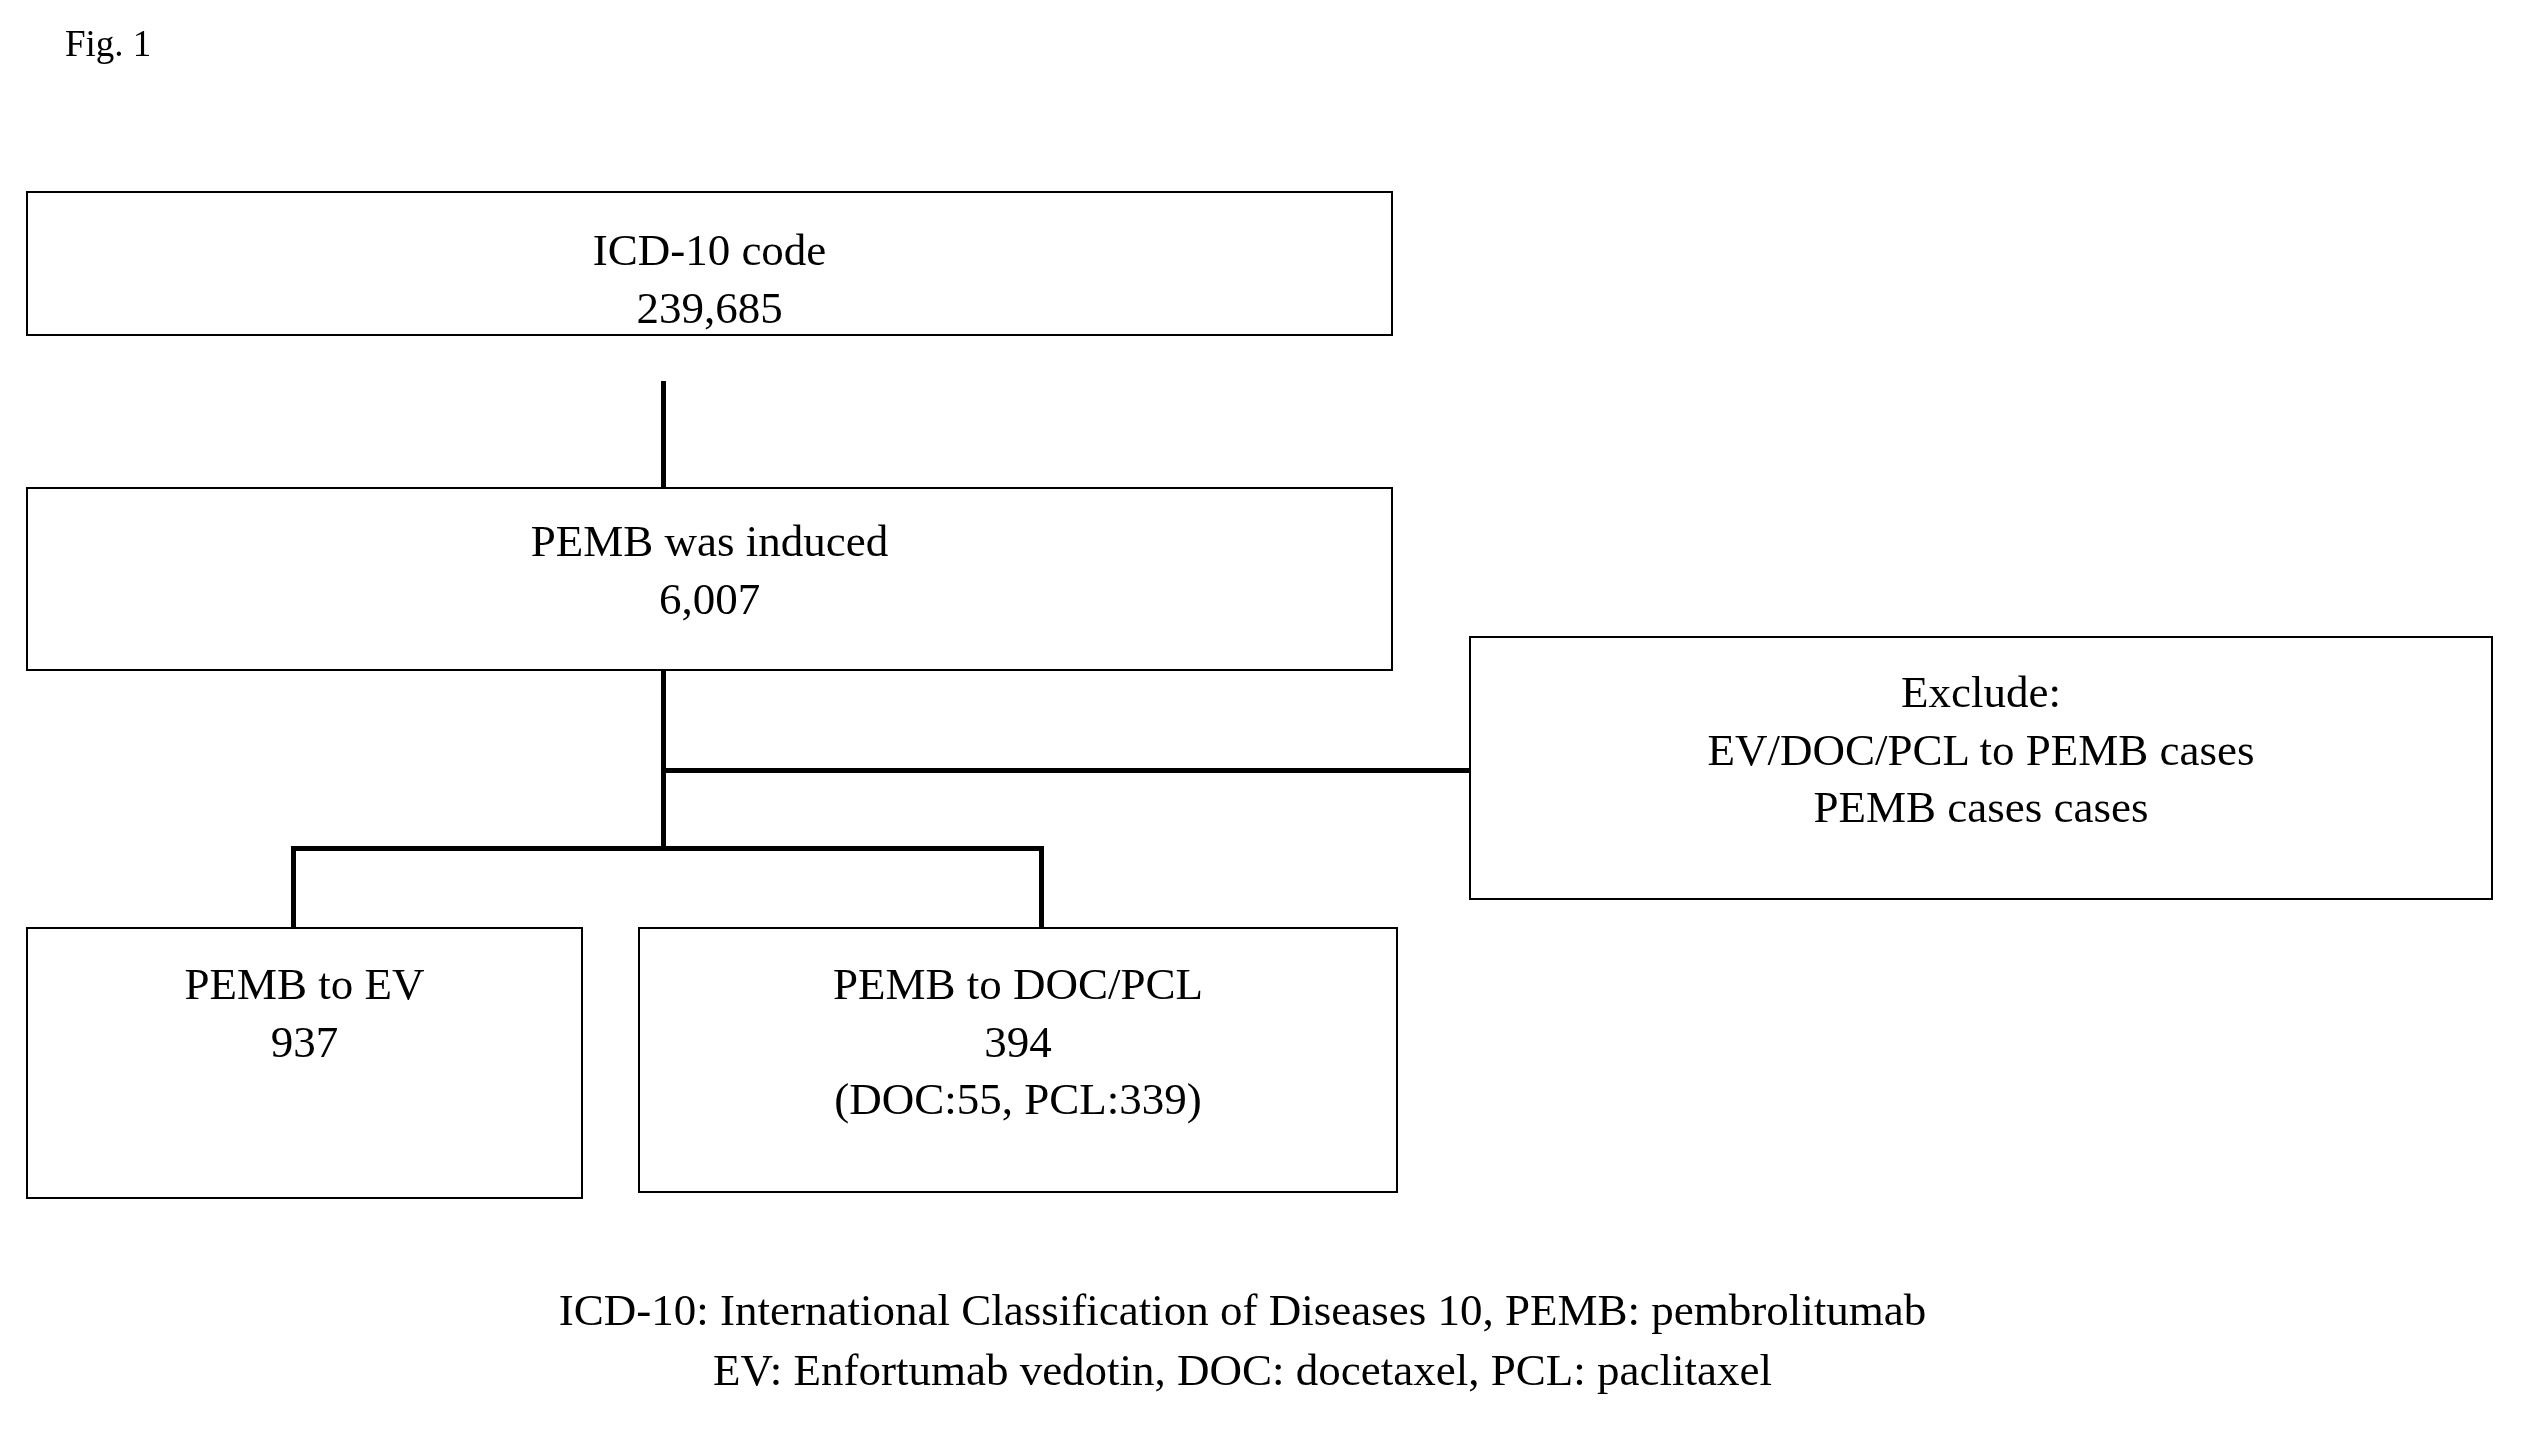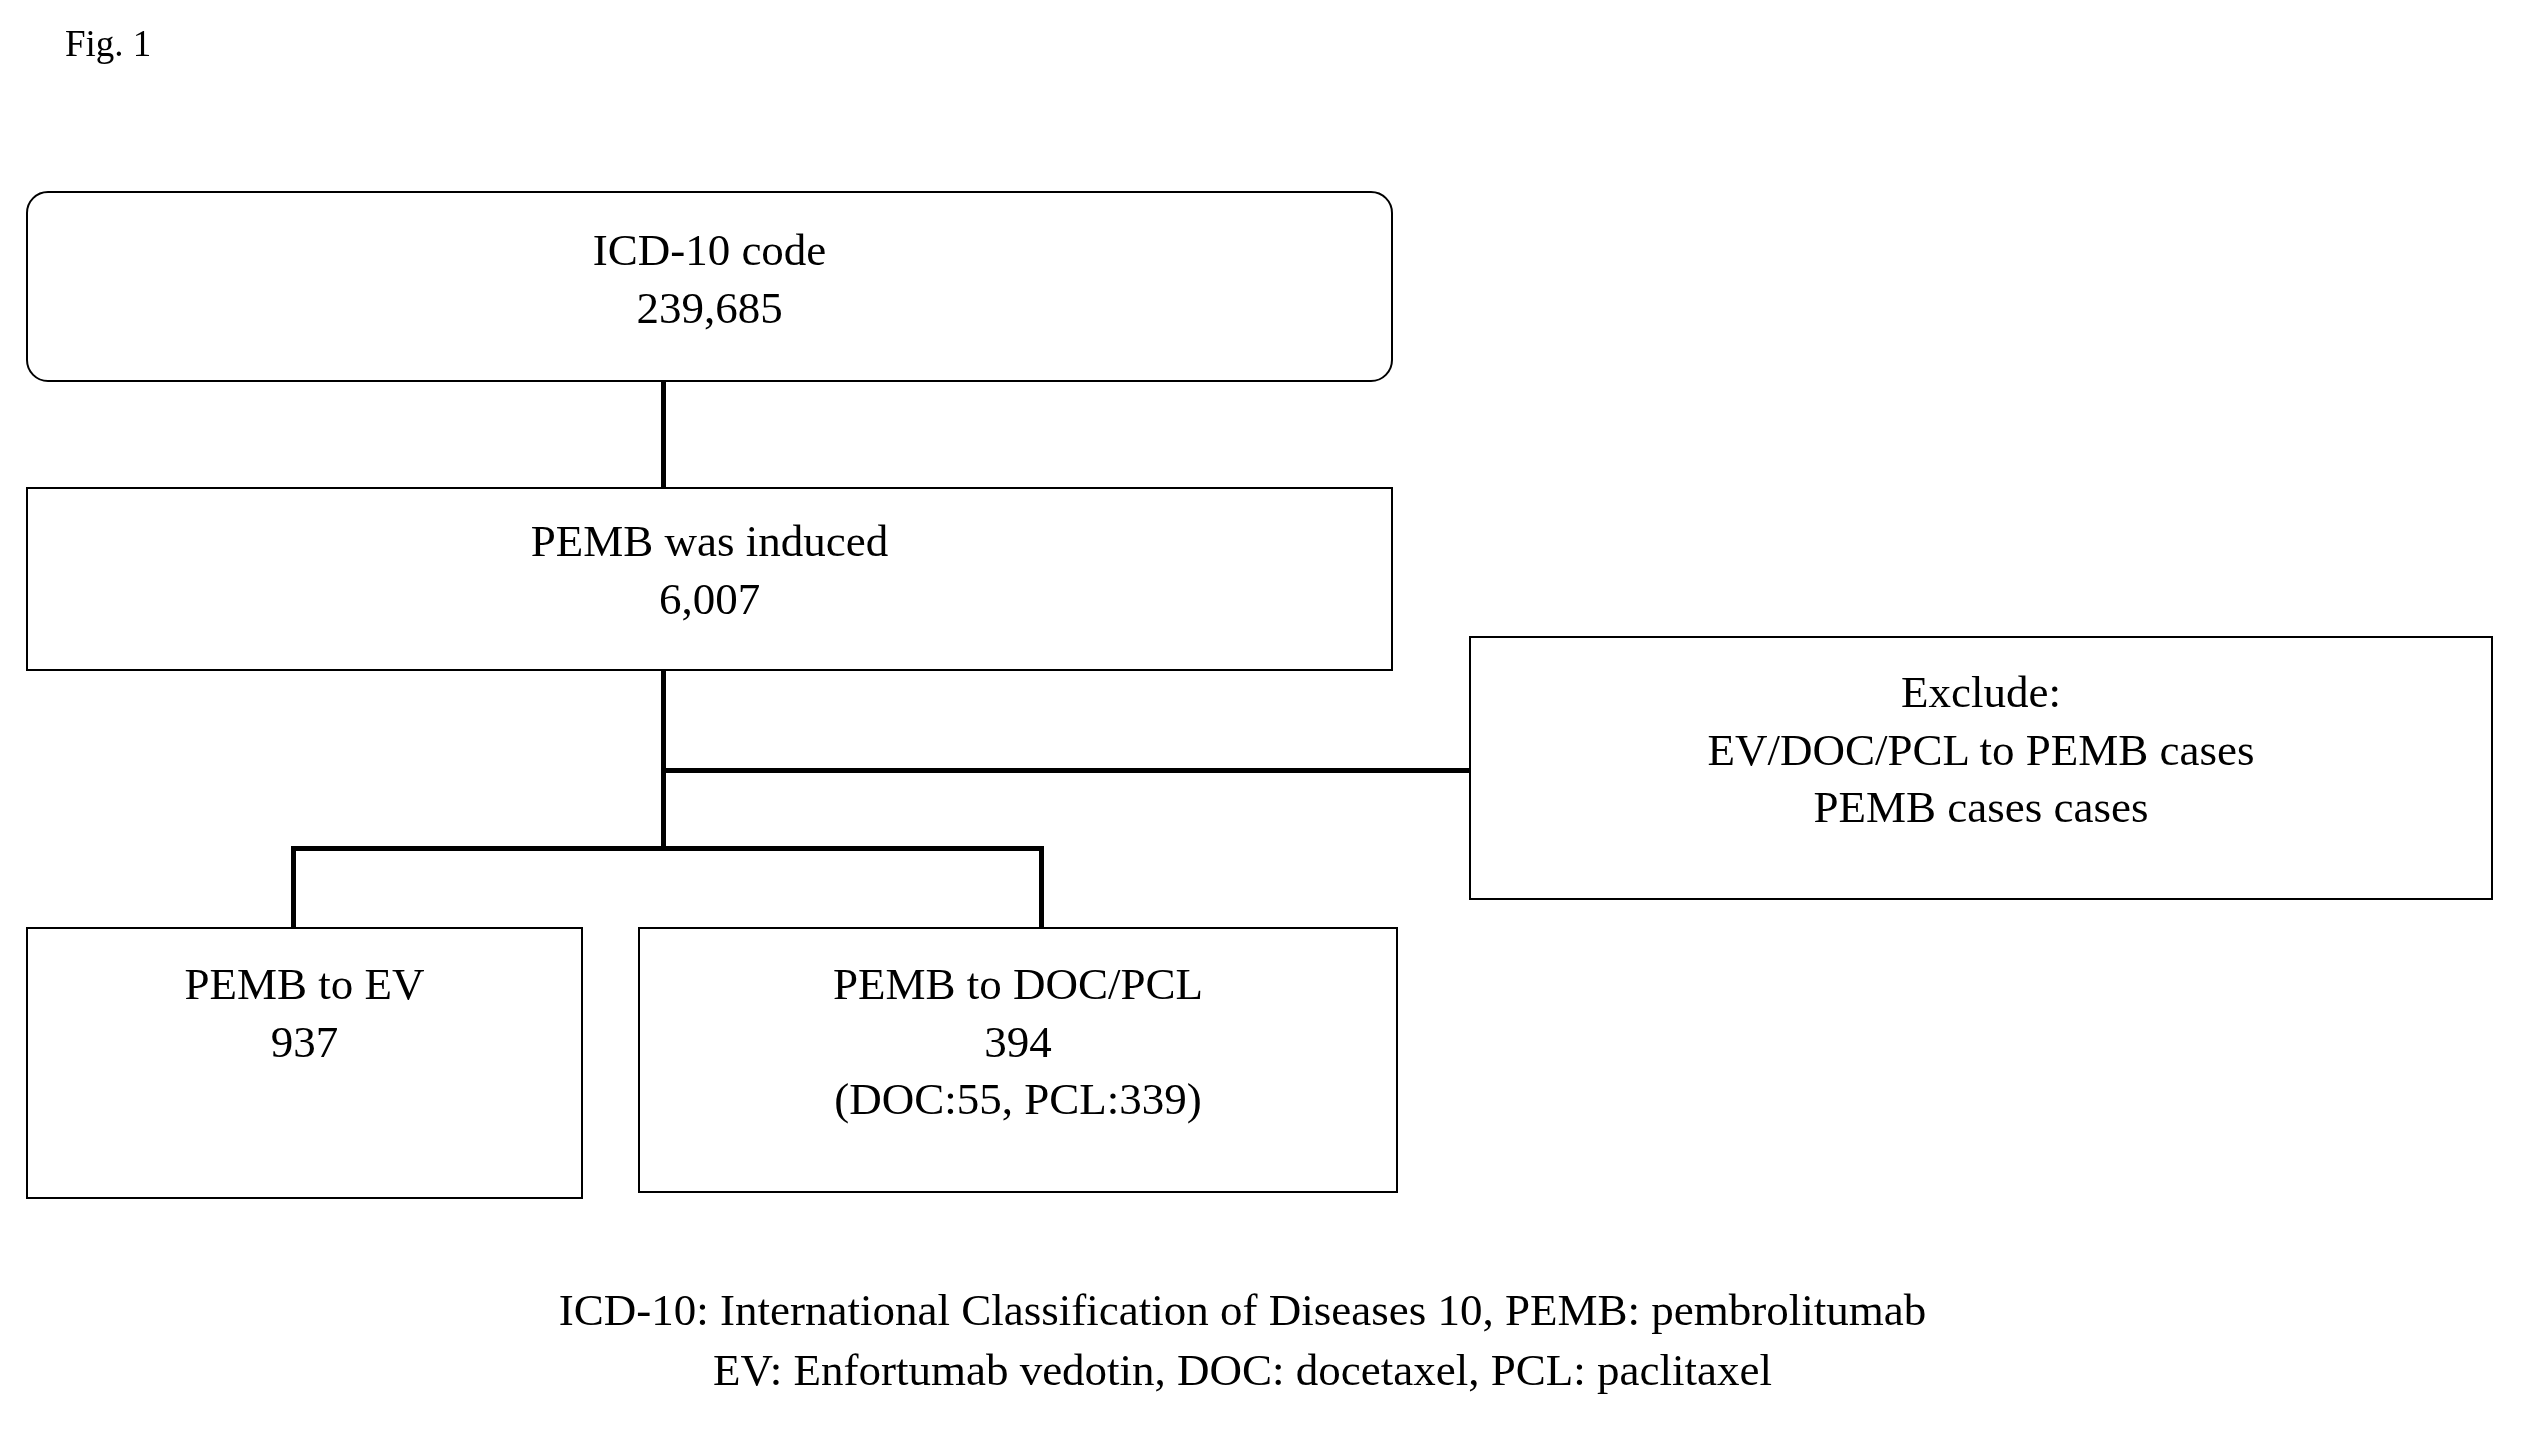--- a/index.html
+++ b/index.html
@@ -42,21 +42,21 @@
     left: 0;
     right: 0;
   }
   .box-line {
     font-size: 45px;
     line-height: 1.28;
     white-space: nowrap;
   }
 
   
-  #box-icd10     { left: 26px;   top: 191px;  width: 1367px; height: 191px; border-radius: 22px; }
+  #box-icd10     { left: 26px;   top: 191px;  width: 1367px; height: 145px; }
   #box-icd10 .box-lines   { top: 29px; }
 
   #box-pemb      { left: 26px;   top: 487px;  width: 1367px; height: 184px; }
   #box-pemb .box-lines    { top: 24px; }
 
   #box-exclude   { left: 1469px; top: 636px;  width: 1024px; height: 264px; }
   #box-exclude .box-lines { top: 26px; }
 
   #box-ev        { left: 26px;   top: 927px;  width: 557px; height: 272px; }
   #box-ev .box-lines      { top: 27px; }

